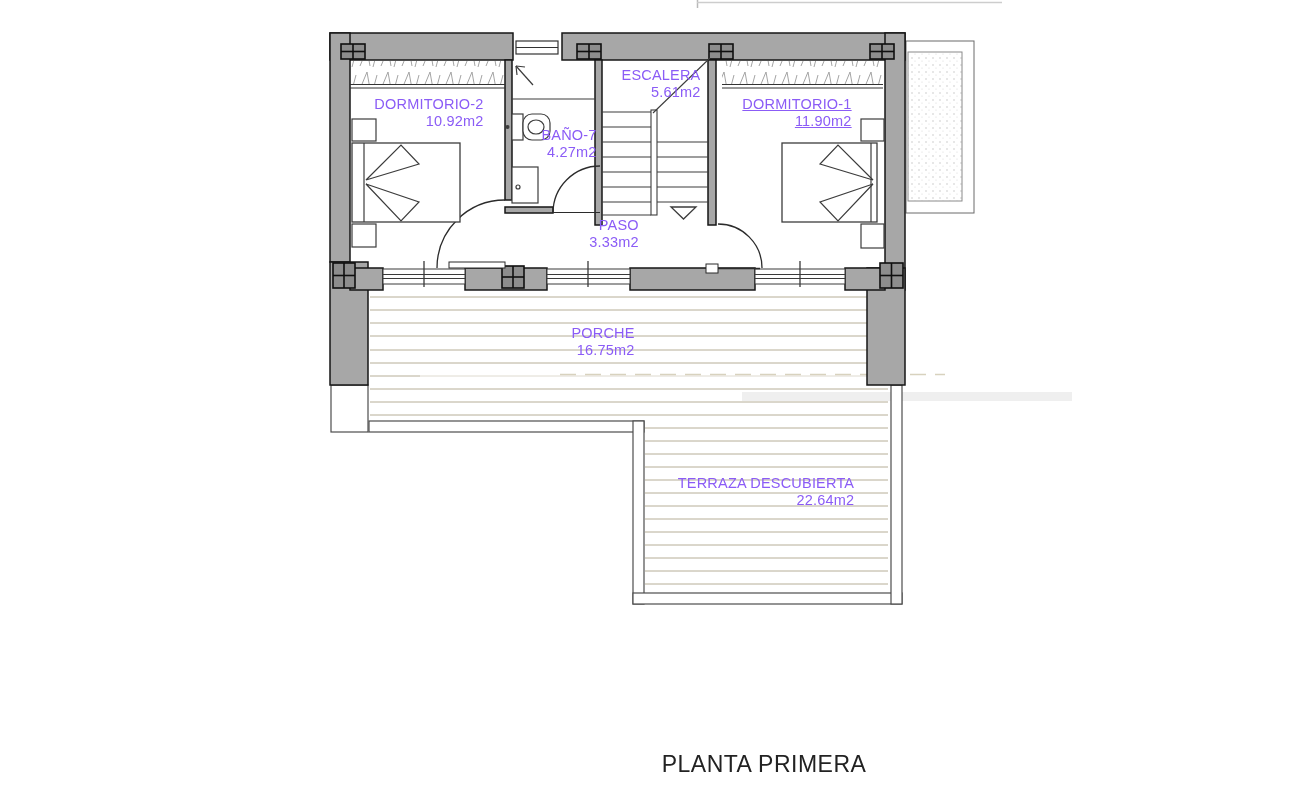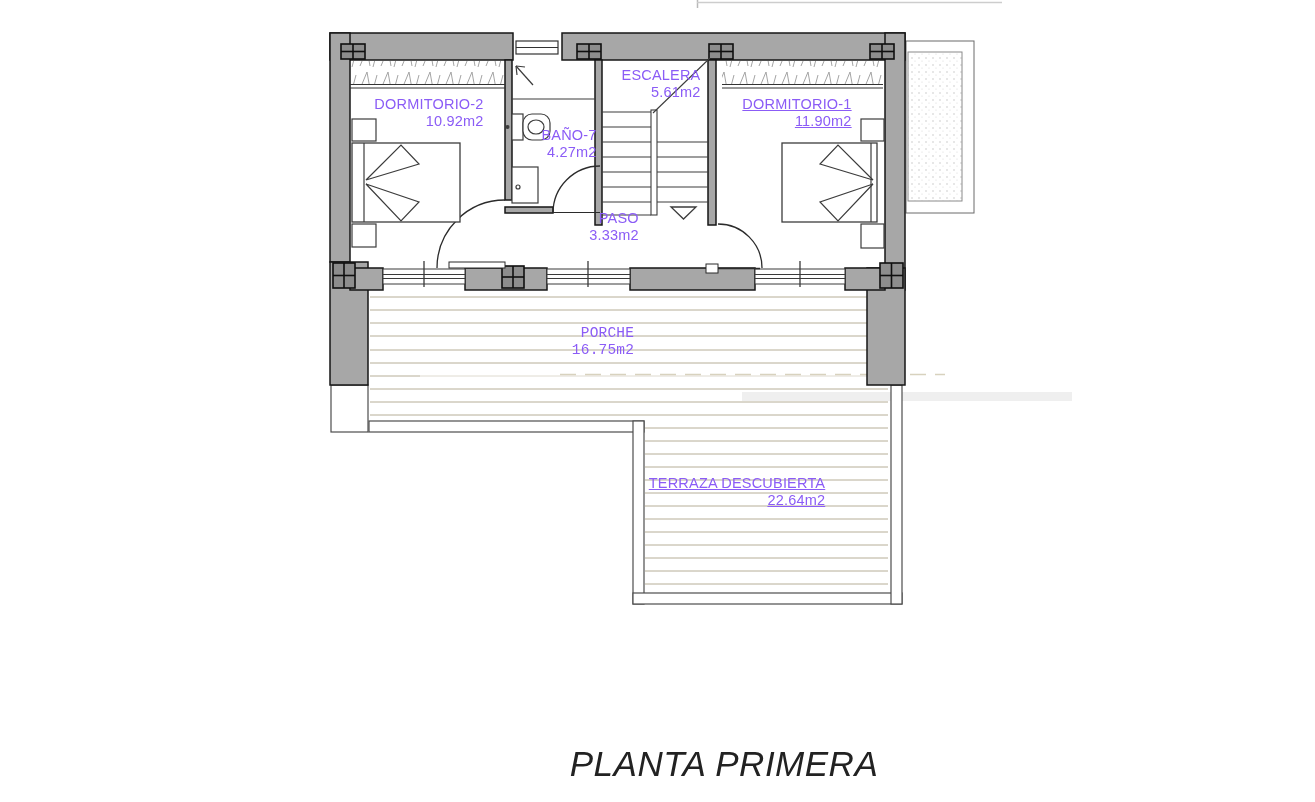--- a/index.html
+++ b/index.html
@@ -1,22 +1,22 @@
 <!DOCTYPE html>
 <html><head>
 <meta charset="utf-8">
 <style>
   html,body{margin:0;padding:0;background:#fff;}
   #canvas{position:relative;width:1315px;height:802px;background:#fff;overflow:hidden;
           font-family:"Liberation Sans",sans-serif;}
   #plan-svg{position:absolute;left:0;top:0;}
   .room-label{position:absolute;transform:translateX(-50%);text-align:right;
               font-size:14.5px;line-height:16.5px;color:#8b5cf6;white-space:nowrap;letter-spacing:.2px;}
-  .plan-title{position:absolute;left:724px;top:746px;transform:translateX(-50%);
-              font-size:35px;line-height:36px;color:#222;white-space:nowrap;letter-spacing:.5px;font-style:italic;}
+  .plan-title{position:absolute;left:764px;top:746px;transform:translateX(-50%);
+              font-size:23px;line-height:36px;color:#222;white-space:nowrap;letter-spacing:.5px;}
 </style>
 </head>
 <body>
 
 <div id="canvas">
 
 <svg id="plan-svg" width="1315" height="802" viewBox="0 0 1315 802">
   <defs>
     <pattern id="hatch" width="21" height="23" patternUnits="userSpaceOnUse">
       <path d="M3,20 L10,3 M10,3 L13,20 M16,21 L20,6" stroke="#a3a3a3" stroke-width="1" fill="none"></path>
@@ -239,28 +239,28 @@
   <div>5.61m2</div>
 </div>
 <div class="room-label" style="left:569px;top:127px;">
   <div>BAÑO-7</div>
   <div>4.27m2</div>
 </div>
 <div class="room-label" style="left:797px;top:96px;text-decoration:underline;">
   <div>DORMITORIO-1</div>
   <div>11.90m2</div>
 </div>
-<div class="room-label" style="left:614px;top:210px;">
+<div class="room-label" style="left:614px;top:217px;">
   <div>PASO</div>
   <div>3.33m2</div>
 </div>
-<div class="room-label" style="left:603px;top:325px;font-family:Liberation Mono, monospace;">
+<div class="room-label" style="left:603px;top:325px;">
   <div>PORCHE</div>
   <div>16.75m2</div>
 </div>
-<div class="room-label" style="left:737px;top:475px;text-decoration:underline;">
+<div class="room-label" style="left:766px;top:475px;">
   <div>TERRAZA DESCUBIERTA</div>
   <div>22.64m2</div>
 </div>
 
 <div class="plan-title">PLANTA PRIMERA</div>
 
 </div>
 
 </body></html>

